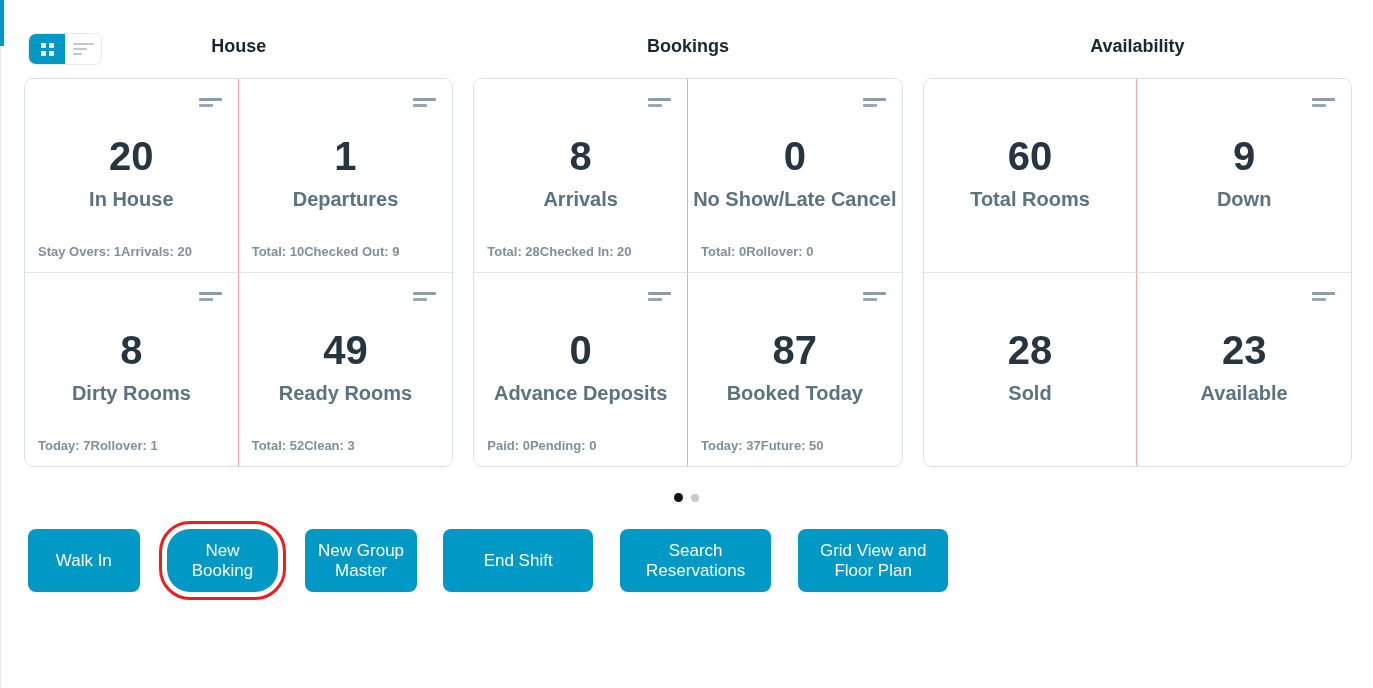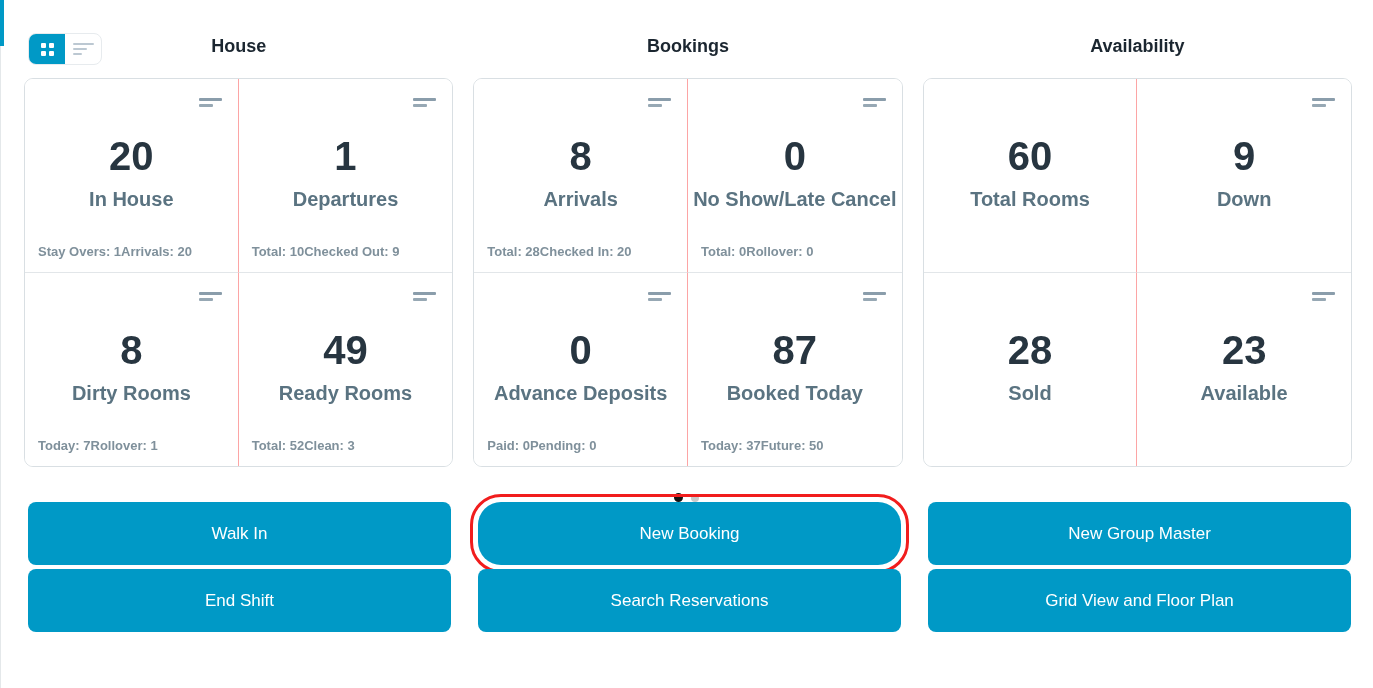--- a/index.html
+++ b/index.html
@@ -45,21 +45,21 @@
   .sort-icon .b1{display:block;width:23px;height:3px;background:#8a9dab;border-radius:1px;}
   .sort-icon .b2{display:block;width:14px;height:3px;background:#97a8b4;border-radius:1px;margin-top:3px;}
 
   
   .dots{display:flex;justify-content:center;align-items:center;gap:8px;margin-top:26px;height:9px;}
   .dot{border-radius:50%;cursor:pointer;}
   .dot.active{width:9px;height:9px;background:#141414;}
   .dot.inactive{width:8px;height:8px;background:#c9c9c9;}
 
   
-  .actions{display:flex;flex-direction:column;gap:4px;padding:0 22px 0 28px;}
+  .actions{display:flex;flex-direction:row;gap:26px;margin-top:27px;padding:0 22px 0 28px;}
   .action-row{display:flex;gap:27px;}
   .action-btn{flex:1;height:63px;background:#0099c6;border:none;border-radius:8px;
     color:#ffffff;font-size:17px;font-family:inherit;display:flex;align-items:center;
     justify-content:center;cursor:pointer;}
   .action-btn.highlighted{outline:3px solid #f11d1d;outline-offset:5px;border-radius:23px;}
 </style>
 </head>
 <body>
 
 <div class="edge-accent"></div>

